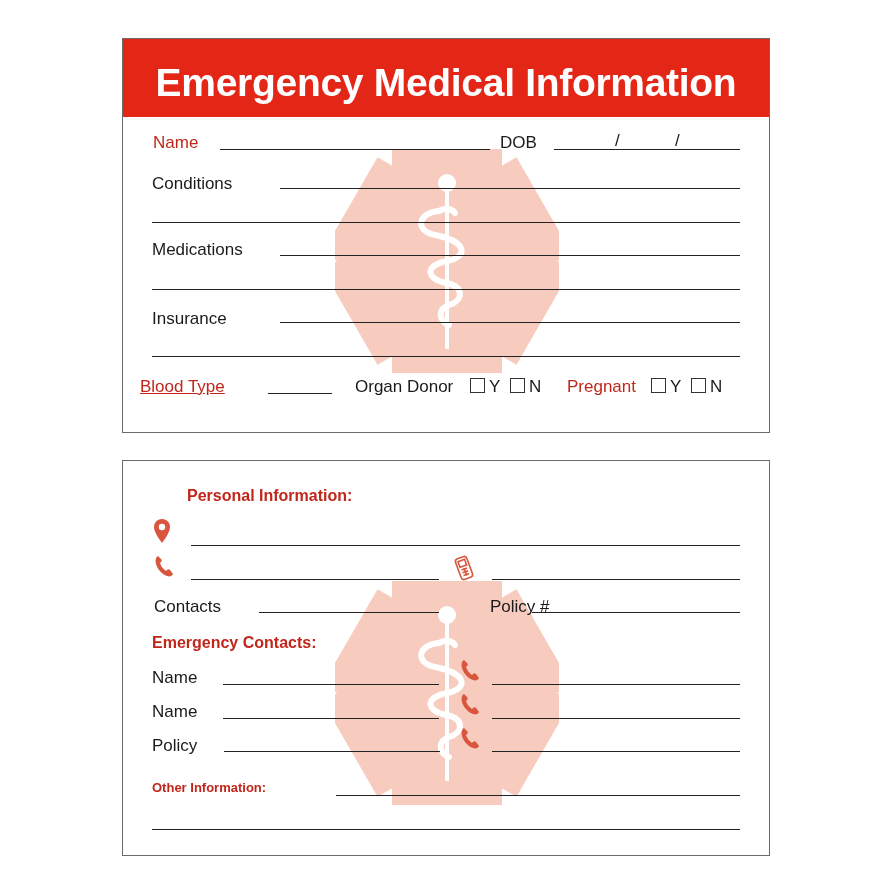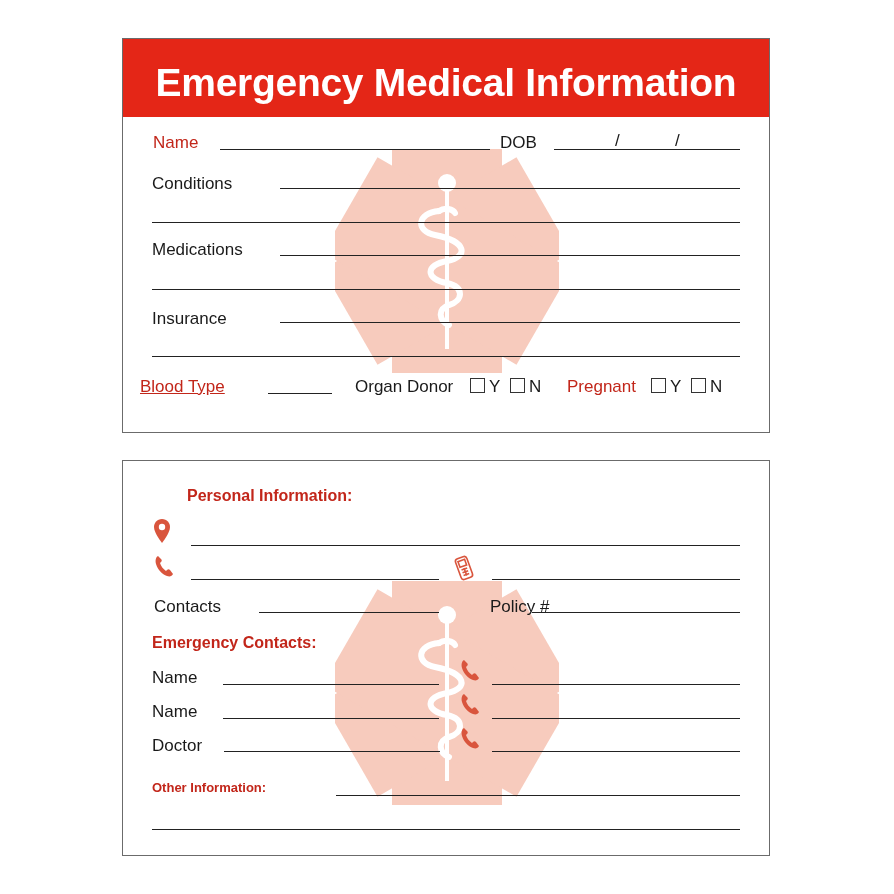--- a/index.html
+++ b/index.html
@@ -128,21 +128,21 @@
     </svg>
   <div class="line" style="left:369px; width:248px; top:223px;"></div>
 
   <div class="abs lbl" style="left:29px; top:241px;">Name</div>
   <div class="line" style="left:100px; width:216px; top:257px;"></div>
   <svg class="icon" style="left:338px; top:230px;" width="20" height="26" viewBox="0 0 20 22">
       <use href="#phone-glyph"></use>
     </svg>
   <div class="line" style="left:369px; width:248px; top:257px;"></div>
 
-  <div class="abs lbl" style="left:29px; top:275px;">Doctor</div>
+  <div class="abs lbl" style="left:29px; top:275px;">Policy</div>
   <div class="line" style="left:101px; width:216px; top:290px;"></div>
   <svg class="icon" style="left:338px; top:264px;" width="20" height="26" viewBox="0 0 20 22">
       <use href="#phone-glyph"></use>
     </svg>
   <div class="line" style="left:369px; width:248px; top:290px;"></div>
 
   <div class="abs lbl red bold" style="left:29px; top:319px; font-size:13px;">Other Information:</div>
   <div class="line" style="left:213px; width:404px; top:334px;"></div>
   <div class="line" style="left:29px; width:588px; top:368px;"></div>
 </div>

